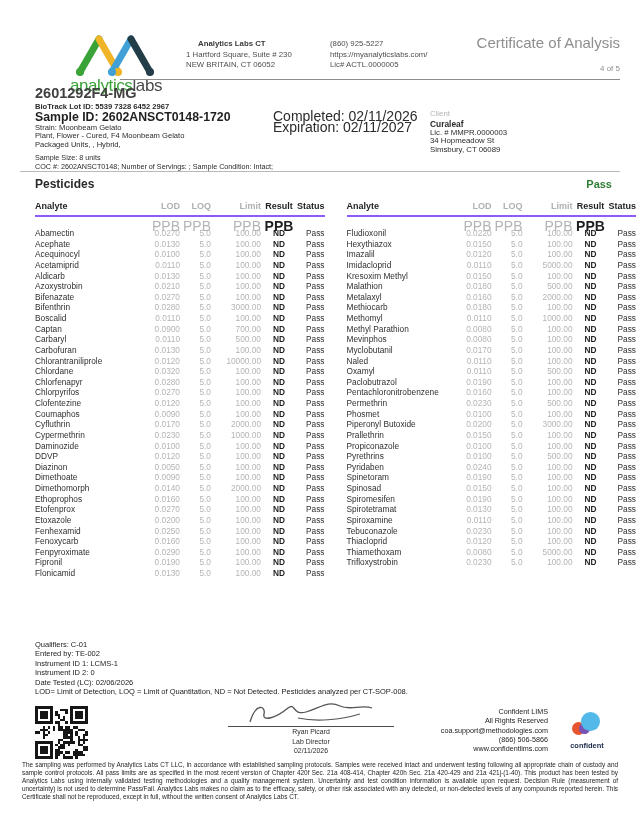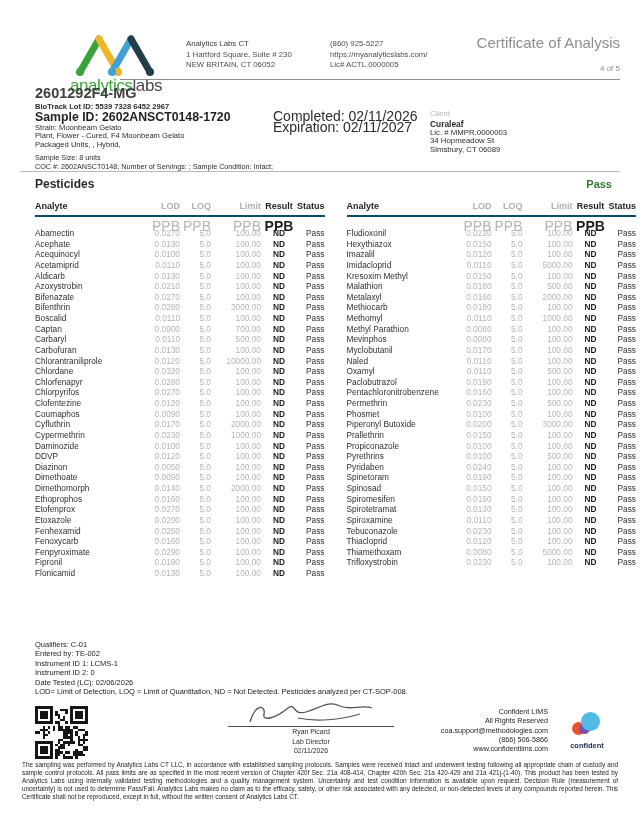--- a/index.html
+++ b/index.html
@@ -7,21 +7,21 @@
   body { width:640px; height:828px; font-family:"Liberation Sans", sans-serif; }
   .page { position:relative; width:640px; height:828px; background:#fff; color:#2b2b2b; overflow:hidden; }
 
   
   .logo-block { position:absolute; left:52px; top:30px; width:128px; }
   .logo-block svg { display:block; margin:0 auto; }
   .brand { font-size:17px; font-weight:normal; letter-spacing:-0.4px; text-align:center; margin-top:-2px; }
   .b-green { color:#3aa338; }
   .b-dark { color:#4a4a4a; }
   .company { position:absolute; left:186px; top:39px; font-size:7.8px; line-height:10.5px; color:#4d4d4d; }
-  .company .co-name { font-weight:normal; color:#3a3a3a; }
+  .company .co-name { font-weight:bold; color:#3a3a3a;margin-left:12px; }
   .contact { position:absolute; left:330px; top:39px; font-size:7.8px; line-height:10.5px; color:#4d4d4d; }
   .coa-title { position:absolute; right:20px; top:34px; font-size:15px; color:#8e8e8e; }
   .page-num { position:absolute; right:20px; top:64px; font-size:8px; color:#8e8e8e; }
   .hdr-rule { position:absolute; left:120px; right:20px; top:79px; height:1px; background:#8c8c8c; }
 
   
   .batch-title { position:absolute; left:35px; top:85px; font-size:14.5px; font-weight:bold; color:#404040; }
   .biotrack { position:absolute; left:35px; top:102px; font-size:7.6px; font-weight:bold; }
   .sample-id { position:absolute; left:35px; top:110px; font-size:12.3px; font-weight:bold; color:#1f1f1f; }
   .sample-meta { position:absolute; left:35px; top:124px; font-size:7.6px; line-height:8.3px; }
@@ -40,21 +40,21 @@
   .tables { position:absolute; left:35px; right:26px; top:201px; display:flex; gap:22px; }
   .ptable { flex:1 1 0; }
   .phead, .punits, .prow { display:flex; align-items:baseline; }
   .cell { white-space:nowrap; }
   .c-an  { flex:0 0 101px; text-align:left; overflow:visible; }
   .c-lod { flex:0 0 44px; text-align:right; }
   .c-loq { flex:0 0 31px; text-align:right; }
   .c-lim { flex:0 0 50px; text-align:right; }
   .c-res { flex:0 0 36px; text-align:center; }
   .c-st  { flex:1 1 auto; text-align:right; }
-  .phead { font-size:9px; font-weight:bold; border-bottom:2px solid #0c4a6e; padding-bottom:14px; height:13px; }
+  .phead { font-size:9px; font-weight:bold; border-bottom:2px solid #8b5cf6; padding-bottom:14px; height:13px; }
   .h-dark { color:#1f1f1f; }
   .h-gray { color:#b0b0b0; }
   .punits { font-size:14px; height:10px; margin-top:1px; color:#b4b4b4; }
   .punits .u-res { color:#1f1f1f; font-weight:bold; }
   .prow { height:10.64px; font-size:8.3px; }
   .prow .c-an { color:#2f2f2f; }
   .prow .c-lod, .prow .c-loq, .prow .c-lim { color:#b4b4b4; }
   .prow .c-res { color:#1f1f1f; font-weight:bold; }
   .prow .c-st { color:#2f2f2f; }
 

